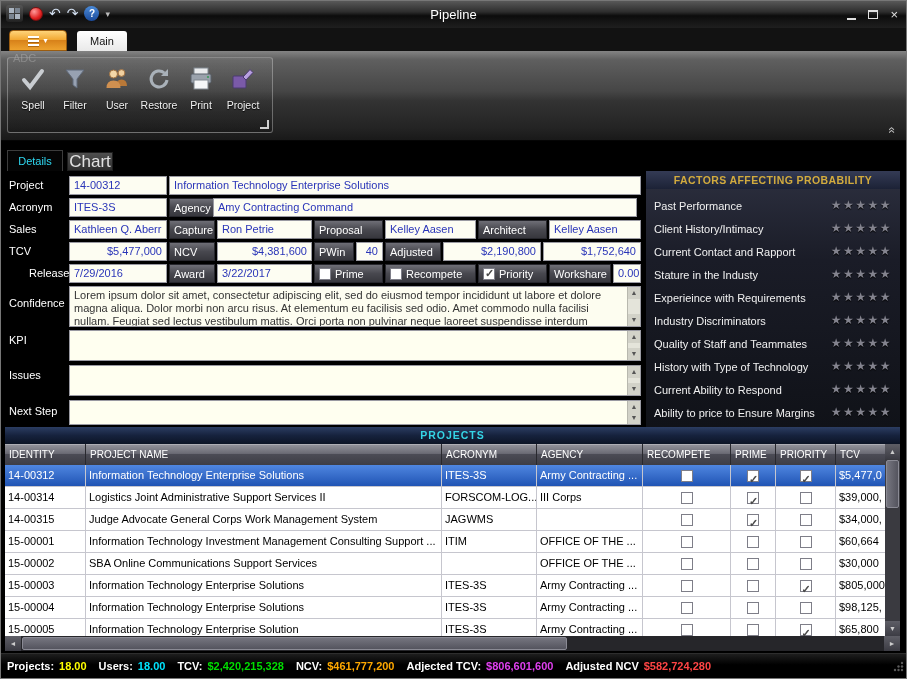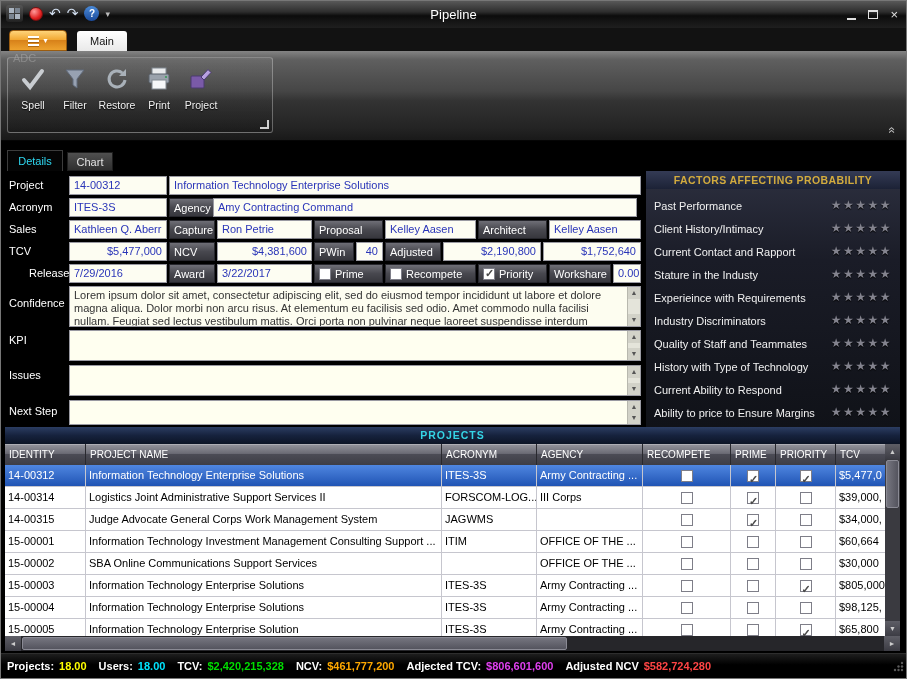--- a/index.html
+++ b/index.html
@@ -52,21 +52,21 @@
     border-right:2px solid #cfcfcf;border-bottom:2px solid #cfcfcf;}
   .rb-collapse{position:absolute;right:10px;bottom:4px;color:#c0c0c0;font-size:12px;
     transform:rotate(90deg);line-height:12px;}
 
   
   .doctabs{position:absolute;left:0;top:149px;width:100%;height:21px;background:#000;}
   .dt-details{position:absolute;left:6px;top:0;width:56px;height:21px;background:#050505;
     border:1px solid #3c3c3c;border-bottom:none;color:#2fd9f2;font-size:11px;text-align:center;line-height:20px;}
   .dt-chart{position:absolute;left:66px;top:2px;width:46px;height:19px;
     background:linear-gradient(#4f4f4f,#2f2f2f);border:1px solid #1d1d1d;color:#e2e2e2;
-    font-size:11px;text-align:center;line-height:18px;}
+    font-size:17px;text-align:center;line-height:18px;}
 
   
   .flabel{position:absolute;color:#fff;font-size:11px;line-height:19px;}
   .field{position:absolute;height:19px;background:#fdfdf2;border:1px solid #9a9aa2;color:#2a35b8;
     font-size:11px;line-height:15px;padding:1px 4px;white-space:nowrap;overflow:hidden;}
   .field.num{text-align:right;}
   .dlabel{position:absolute;height:19px;background:linear-gradient(180deg,#6e6e76,#48484f 50%,#37373d);
     border:1px solid #26262c;color:#fff;font-size:11px;line-height:16px;padding:1px 4px;white-space:nowrap;overflow:hidden;}
   .cbcell{position:absolute;height:19px;background:linear-gradient(180deg,#6e6e76,#48484f 50%,#37373d);
     border:1px solid #26262c;display:flex;align-items:center;gap:4px;padding:0 4px;color:#fff;font-size:11px;}
@@ -184,20 +184,31 @@
         <span class="ic">
           <svg width="26" height="26" viewBox="0 0 26 26">
               <path d="M4 4 h18 l-7 9 v9 l-4 -3 v-6 z" fill="#97a1b1" stroke="#616b7b"></path>
             </svg>
         </span>
         <span class="lb">Filter</span>
       </div>
       <div class="rb-btn">
         <span class="ic">
           <svg width="26" height="26" viewBox="0 0 26 26">
+            <circle cx="17.5" cy="7" r="3.4" fill="#f0d0a0" stroke="#a07040"></circle>
+            <path d="M12 20 q0 -6.5 5.5 -6.5 q5.5 0 5.5 6.5 z" fill="#b87838"></path>
+            <circle cx="9.5" cy="8" r="4" fill="#f2d6a8" stroke="#a07040"></circle>
+            <path d="M2.5 22 q0 -7.5 7 -7.5 q7 0 7 7.5 z" fill="#d09050"></path>
+          </svg>
+        </span>
+        <span class="lb">User</span>
+      </div>
+      <div class="rb-btn">
+        <span class="ic">
+          <svg width="26" height="26" viewBox="0 0 26 26">
               <path d="M21 14 a8 8 0 1 1 -2.6 -7" fill="none" stroke="#a9b1b9" stroke-width="3"></path>
               <path d="M22 3 v7 h-7 z" fill="#a9b1b9"></path>
             </svg>
         </span>
         <span class="lb">Restore</span>
       </div>
       <div class="rb-btn">
         <span class="ic">
           <svg width="26" height="26" viewBox="0 0 26 26">
             <rect x="6" y="2" width="14" height="7" fill="#e9ebed" stroke="#808890"></rect>

